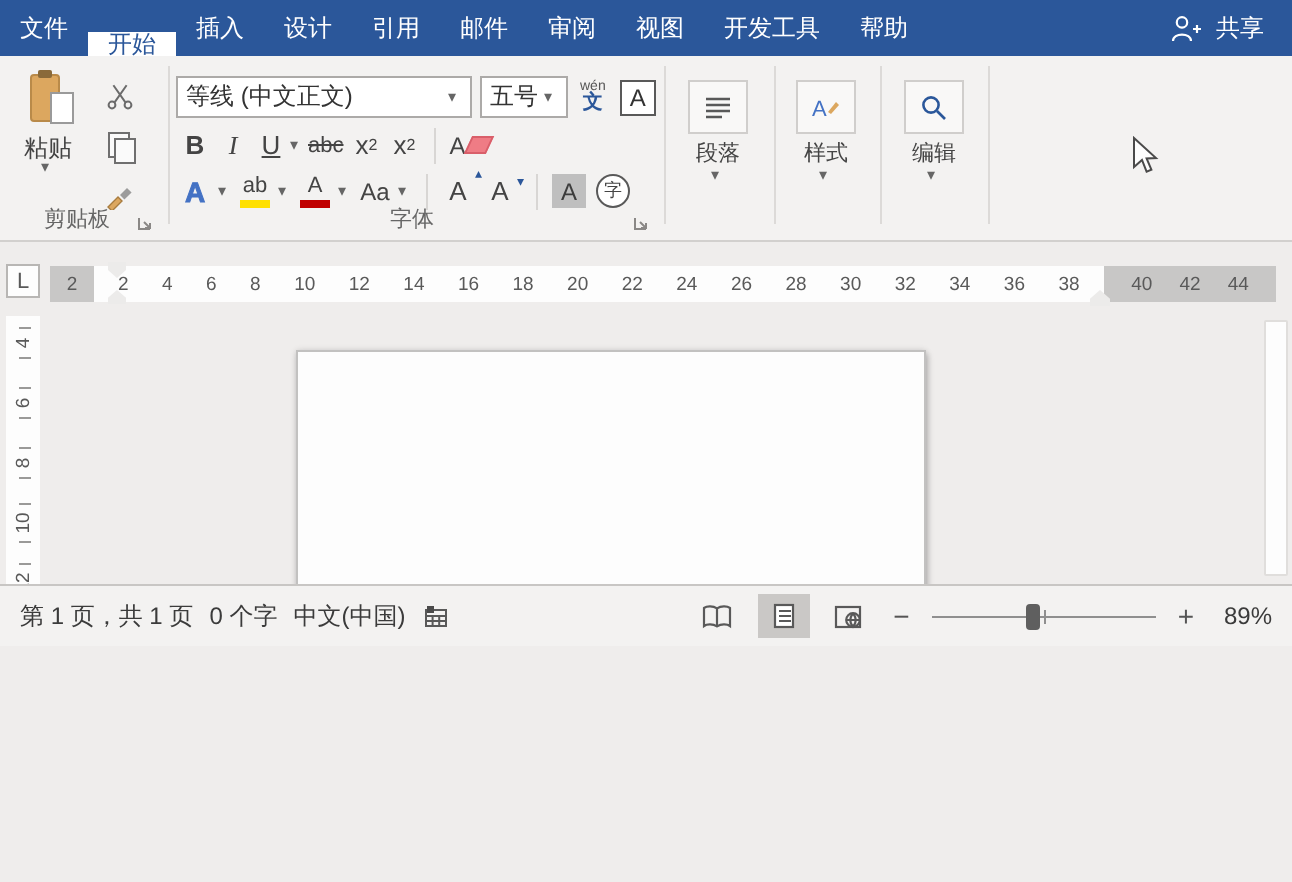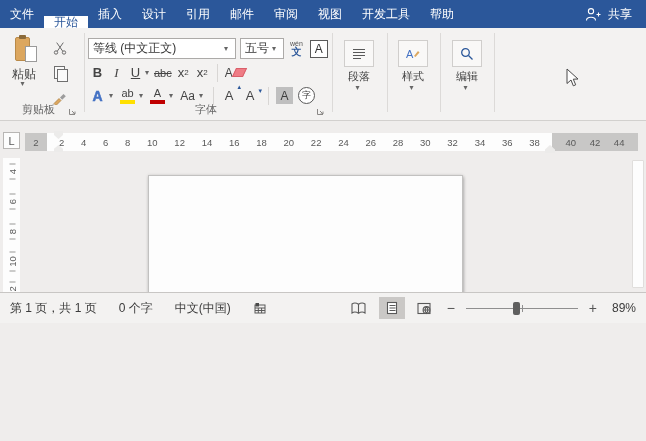--- a/index.html
+++ b/index.html
@@ -88,21 +88,21 @@
 
 .docarea{position:absolute;left:0;top:158px;right:0;bottom:31px;background:#efedec;overflow:hidden;}
 .vruler{position:absolute;left:3px;top:-4px;width:17px;height:250px;background:#fdfdfd;display:flex;flex-direction:column;align-items:center;padding-top:2px;}
 .vr-cell{width:30px;height:17px;margin:6.5px -6.5px;transform:rotate(-90deg);display:flex;align-items:center;justify-content:center;gap:4px;font-size:9.5px;color:#595959;flex:none;}
 .vr-cell::before,.vr-cell::after{content:"";width:1px;height:6px;background:#9a9998;}
 .page{position:absolute;left:148px;top:17px;width:315px;height:193px;background:#fdfdfd;border:1px solid #c2c1c0;box-shadow:1px 2px 3px rgba(0,0,0,.22),0 0 3px rgba(0,0,0,.12);}
 .vscroll{position:absolute;right:2px;top:2px;width:12px;bottom:4px;background:#fdfdfd;border:1px solid #e0dedc;border-radius:1px;}
 
 
 .statusbar{position:absolute;left:0;right:0;bottom:0;height:31px;background:#f3f2f1;border-top:1px solid #c8c6c4;display:flex;align-items:center;font-size:12px;color:#3b3b3b;padding:0 10px;}
-.sb-left{display:flex;align-items:center;gap:22px;}
+.sb-left{display:flex;align-items:center;gap:8px;}
 .sb-right{margin-left:auto;display:flex;align-items:center;gap:7px;}
 .vbtn{width:26px;height:22px;display:flex;align-items:center;justify-content:center;}
 .vbtn.sel{background:#cac8c6;}
 .zminus,.zplus{font-size:14px;color:#555;padding:0 2px;}
 .ztrack{width:112px;height:1px;background:#8f8f8f;position:relative;margin:0 2px;}
 .ztrack::before{content:"";position:absolute;left:50%;top:-3px;width:1px;height:7px;background:#8f8f8f;}
 .zthumb{position:absolute;left:42%;top:-6px;width:7px;height:13px;background:#5f5f5f;border-radius:2px;}
 .zval{min-width:30px;text-align:right;}
 svg{display:block}
 </style>

